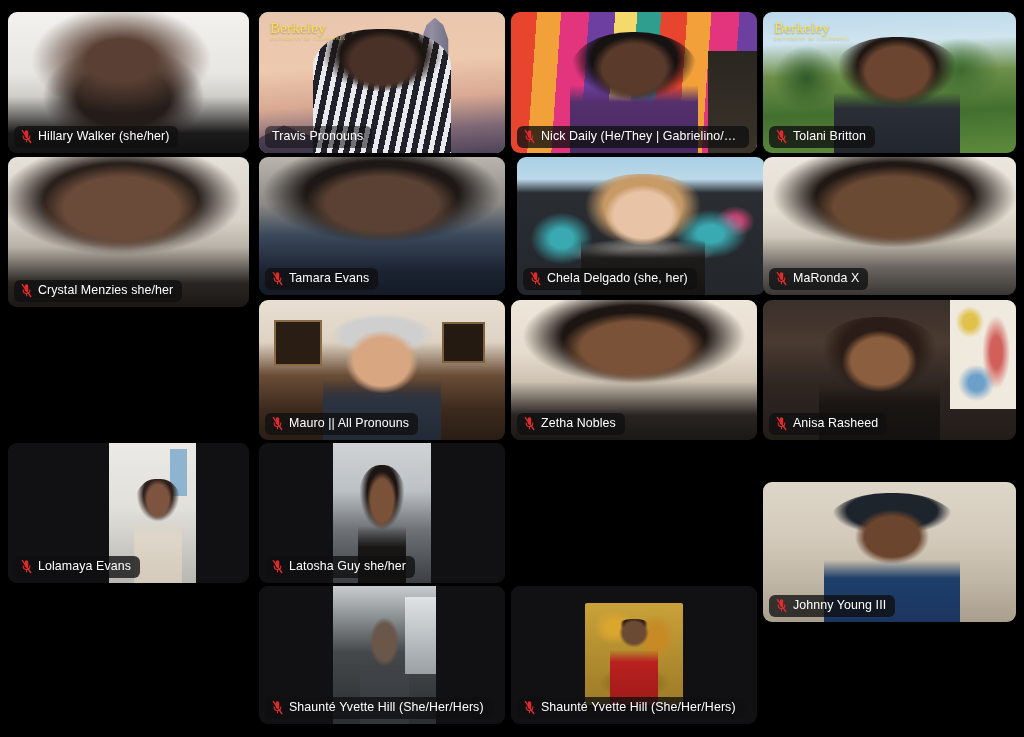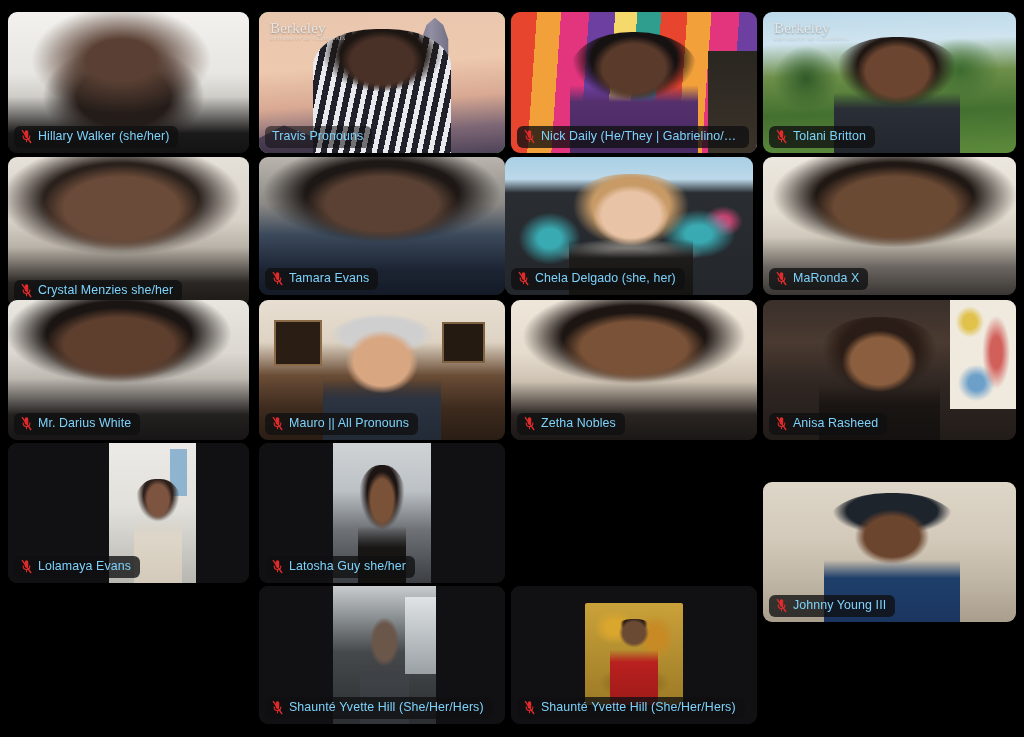--- a/index.html
+++ b/index.html
@@ -44,40 +44,40 @@
 
   
   .badge{
     position:absolute;
     left:6px; bottom:5px;
     max-width:calc(100% - 14px);
     display:flex; align-items:center; gap:6px;
     padding:3px 9px 4px 7px;
     border-radius:6px;
     background:rgba(15,15,17,0.78);
-    color:#7dd3fc;
+    color:#ffffff;
     font-size:12.4px;
     line-height:1.25;
     letter-spacing:.1px;
     white-space:nowrap;
     overflow:hidden;
     text-overflow:ellipsis;
   }
   .badge .nm{ overflow:hidden; text-overflow:ellipsis; white-space:nowrap; display:block; }
   .mic{
     flex:0 0 auto;
     width:11px; height:15px;
     display:block;
   }
 
   
   .wordmark{
     position:absolute;
     left:11px; top:9px;
-    color:#e5e5e5;
+    color:#fde047;
     font-family:"Liberation Serif", serif;
     font-size:15px;
     line-height:1;
     letter-spacing:.2px;
     text-shadow:0 1px 2px rgba(0,0,0,.35);
   }
   .wordmark small{
     display:block;
     font-size:3.6px;
     letter-spacing:1.1px;
@@ -415,21 +415,21 @@
       <svg class="mic" viewBox="0 0 12 16">
           <path d="M6 1.2c1.1 0 1.9.8 1.9 1.9v4.3c0 1.1-.8 1.9-1.9 1.9s-1.9-.8-1.9-1.9V3.1C4.1 2 4.9 1.2 6 1.2z" fill="#e02b2b"></path>
           <path d="M2.4 6.9v.9c0 2 1.6 3.6 3.6 3.6s3.6-1.6 3.6-3.6v-.9" stroke="#e02b2b" stroke-width="1.2" fill="none"></path>
           <path d="M6 11.6v2.6" stroke="#e02b2b" stroke-width="1.2"></path>
           <path d="M1.1 1.1 11 15.1" stroke="#e02b2b" stroke-width="1.5"></path>
         </svg>
       <span class="nm">Tamara Evans</span>
     </div>
   </div>
 
-  <div class="tile" style="left:505px;top:157px;width:248px;height:138px;">
+  <div class="tile" style="left:517px;top:157px;width:248px;height:138px;">
     <div class="video">
       <div class="bg-chela"></div>
       <div class="fg-chela"></div>
     </div>
     <div class="badge">
       <svg class="mic" viewBox="0 0 12 16">
           <path d="M6 1.2c1.1 0 1.9.8 1.9 1.9v4.3c0 1.1-.8 1.9-1.9 1.9s-1.9-.8-1.9-1.9V3.1C4.1 2 4.9 1.2 6 1.2z" fill="#e02b2b"></path>
           <path d="M2.4 6.9v.9c0 2 1.6 3.6 3.6 3.6s3.6-1.6 3.6-3.6v-.9" stroke="#e02b2b" stroke-width="1.2" fill="none"></path>
           <path d="M6 11.6v2.6" stroke="#e02b2b" stroke-width="1.2"></path>
           <path d="M1.1 1.1 11 15.1" stroke="#e02b2b" stroke-width="1.5"></path>
@@ -444,32 +444,20 @@
       <svg class="mic" viewBox="0 0 12 16">
           <path d="M6 1.2c1.1 0 1.9.8 1.9 1.9v4.3c0 1.1-.8 1.9-1.9 1.9s-1.9-.8-1.9-1.9V3.1C4.1 2 4.9 1.2 6 1.2z" fill="#e02b2b"></path>
           <path d="M2.4 6.9v.9c0 2 1.6 3.6 3.6 3.6s3.6-1.6 3.6-3.6v-.9" stroke="#e02b2b" stroke-width="1.2" fill="none"></path>
           <path d="M6 11.6v2.6" stroke="#e02b2b" stroke-width="1.2"></path>
           <path d="M1.1 1.1 11 15.1" stroke="#e02b2b" stroke-width="1.5"></path>
         </svg>
       <span class="nm">MaRonda X</span>
     </div>
   </div>
 
-  <div class="tile" style="left:8px;top:300px;width:241px;height:140px;">
-    <div class="video bg-darius"></div>
-    <div class="badge">
-      <svg class="mic" viewBox="0 0 12 16">
-          <path d="M6 1.2c1.1 0 1.9.8 1.9 1.9v4.3c0 1.1-.8 1.9-1.9 1.9s-1.9-.8-1.9-1.9V3.1C4.1 2 4.9 1.2 6 1.2z" fill="#e02b2b"></path>
-          <path d="M2.4 6.9v.9c0 2 1.6 3.6 3.6 3.6s3.6-1.6 3.6-3.6v-.9" stroke="#e02b2b" stroke-width="1.2" fill="none"></path>
-          <path d="M6 11.6v2.6" stroke="#e02b2b" stroke-width="1.2"></path>
-          <path d="M1.1 1.1 11 15.1" stroke="#e02b2b" stroke-width="1.5"></path>
-        </svg>
-      <span class="nm">Mr. Darius White</span>
-    </div>
-  </div>
 
   <div class="tile" style="left:259px;top:300px;width:246px;height:140px;">
     <div class="video">
       <div class="bg-mauro"></div>
       <div class="fg-mauro"></div>
     </div>
     <div class="badge">
       <svg class="mic" viewBox="0 0 12 16">
           <path d="M6 1.2c1.1 0 1.9.8 1.9 1.9v4.3c0 1.1-.8 1.9-1.9 1.9s-1.9-.8-1.9-1.9V3.1C4.1 2 4.9 1.2 6 1.2z" fill="#e02b2b"></path>
           <path d="M2.4 6.9v.9c0 2 1.6 3.6 3.6 3.6s3.6-1.6 3.6-3.6v-.9" stroke="#e02b2b" stroke-width="1.2" fill="none"></path>

